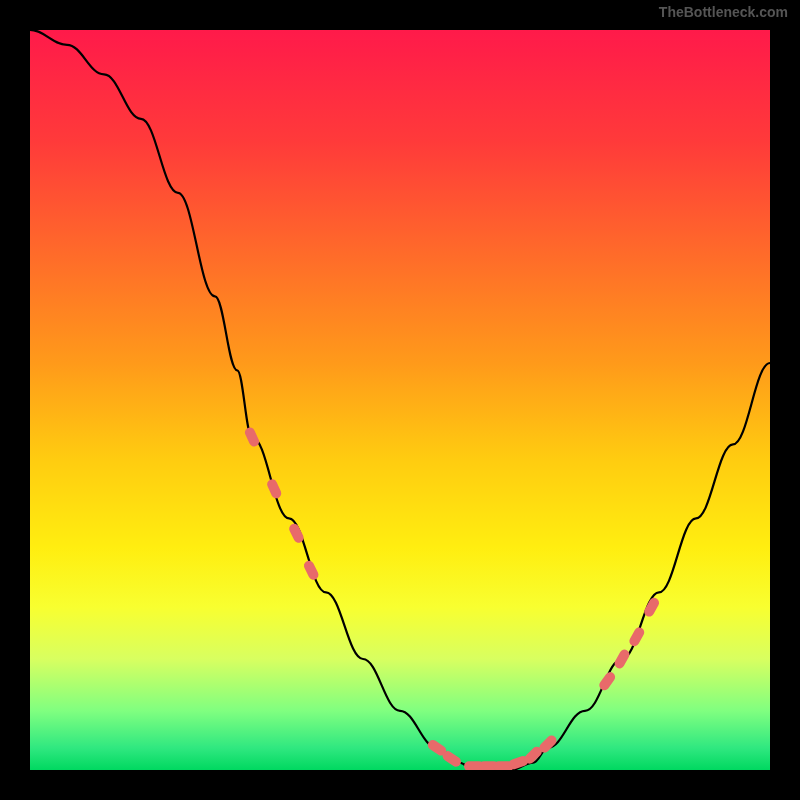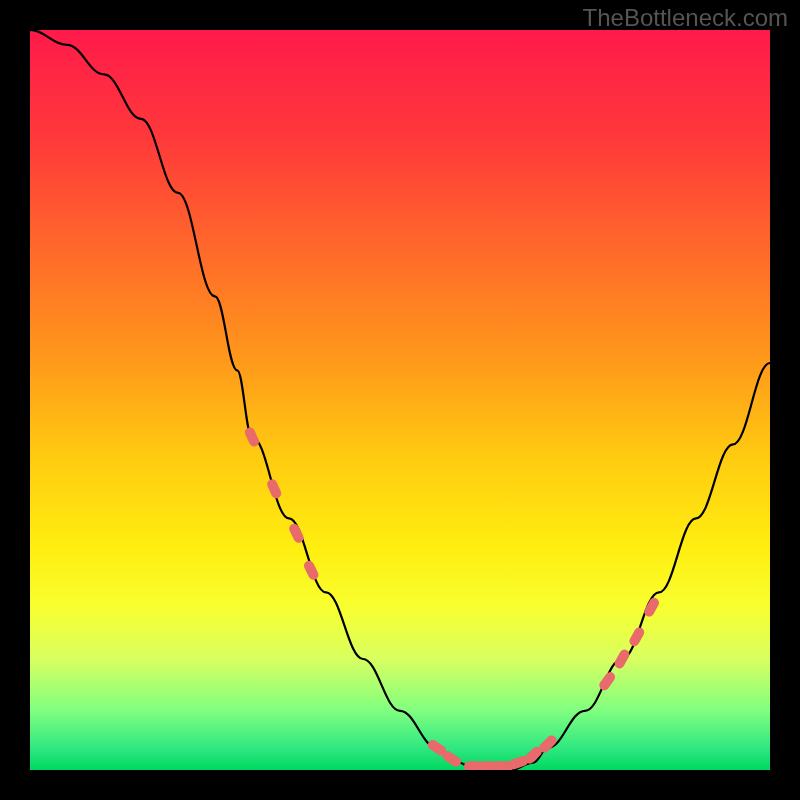--- a/index.html
+++ b/index.html
@@ -9,22 +9,22 @@
     height: 800px;
     background: #000;
     position: relative;
     font-family: Arial, sans-serif;
   }
   .watermark {
     position: absolute;
     top: 4px;
     right: 12px;
     color: #555;
-    font-size: 24px;
-    font-weight: 400;
+    font-size: 14px;
+    font-weight: 700;
     z-index: 10;
   }
   .frame {
     position: absolute;
     top: 30px;
     left: 30px;
     width: 740px;
     height: 740px;
     background: #000;
   }

